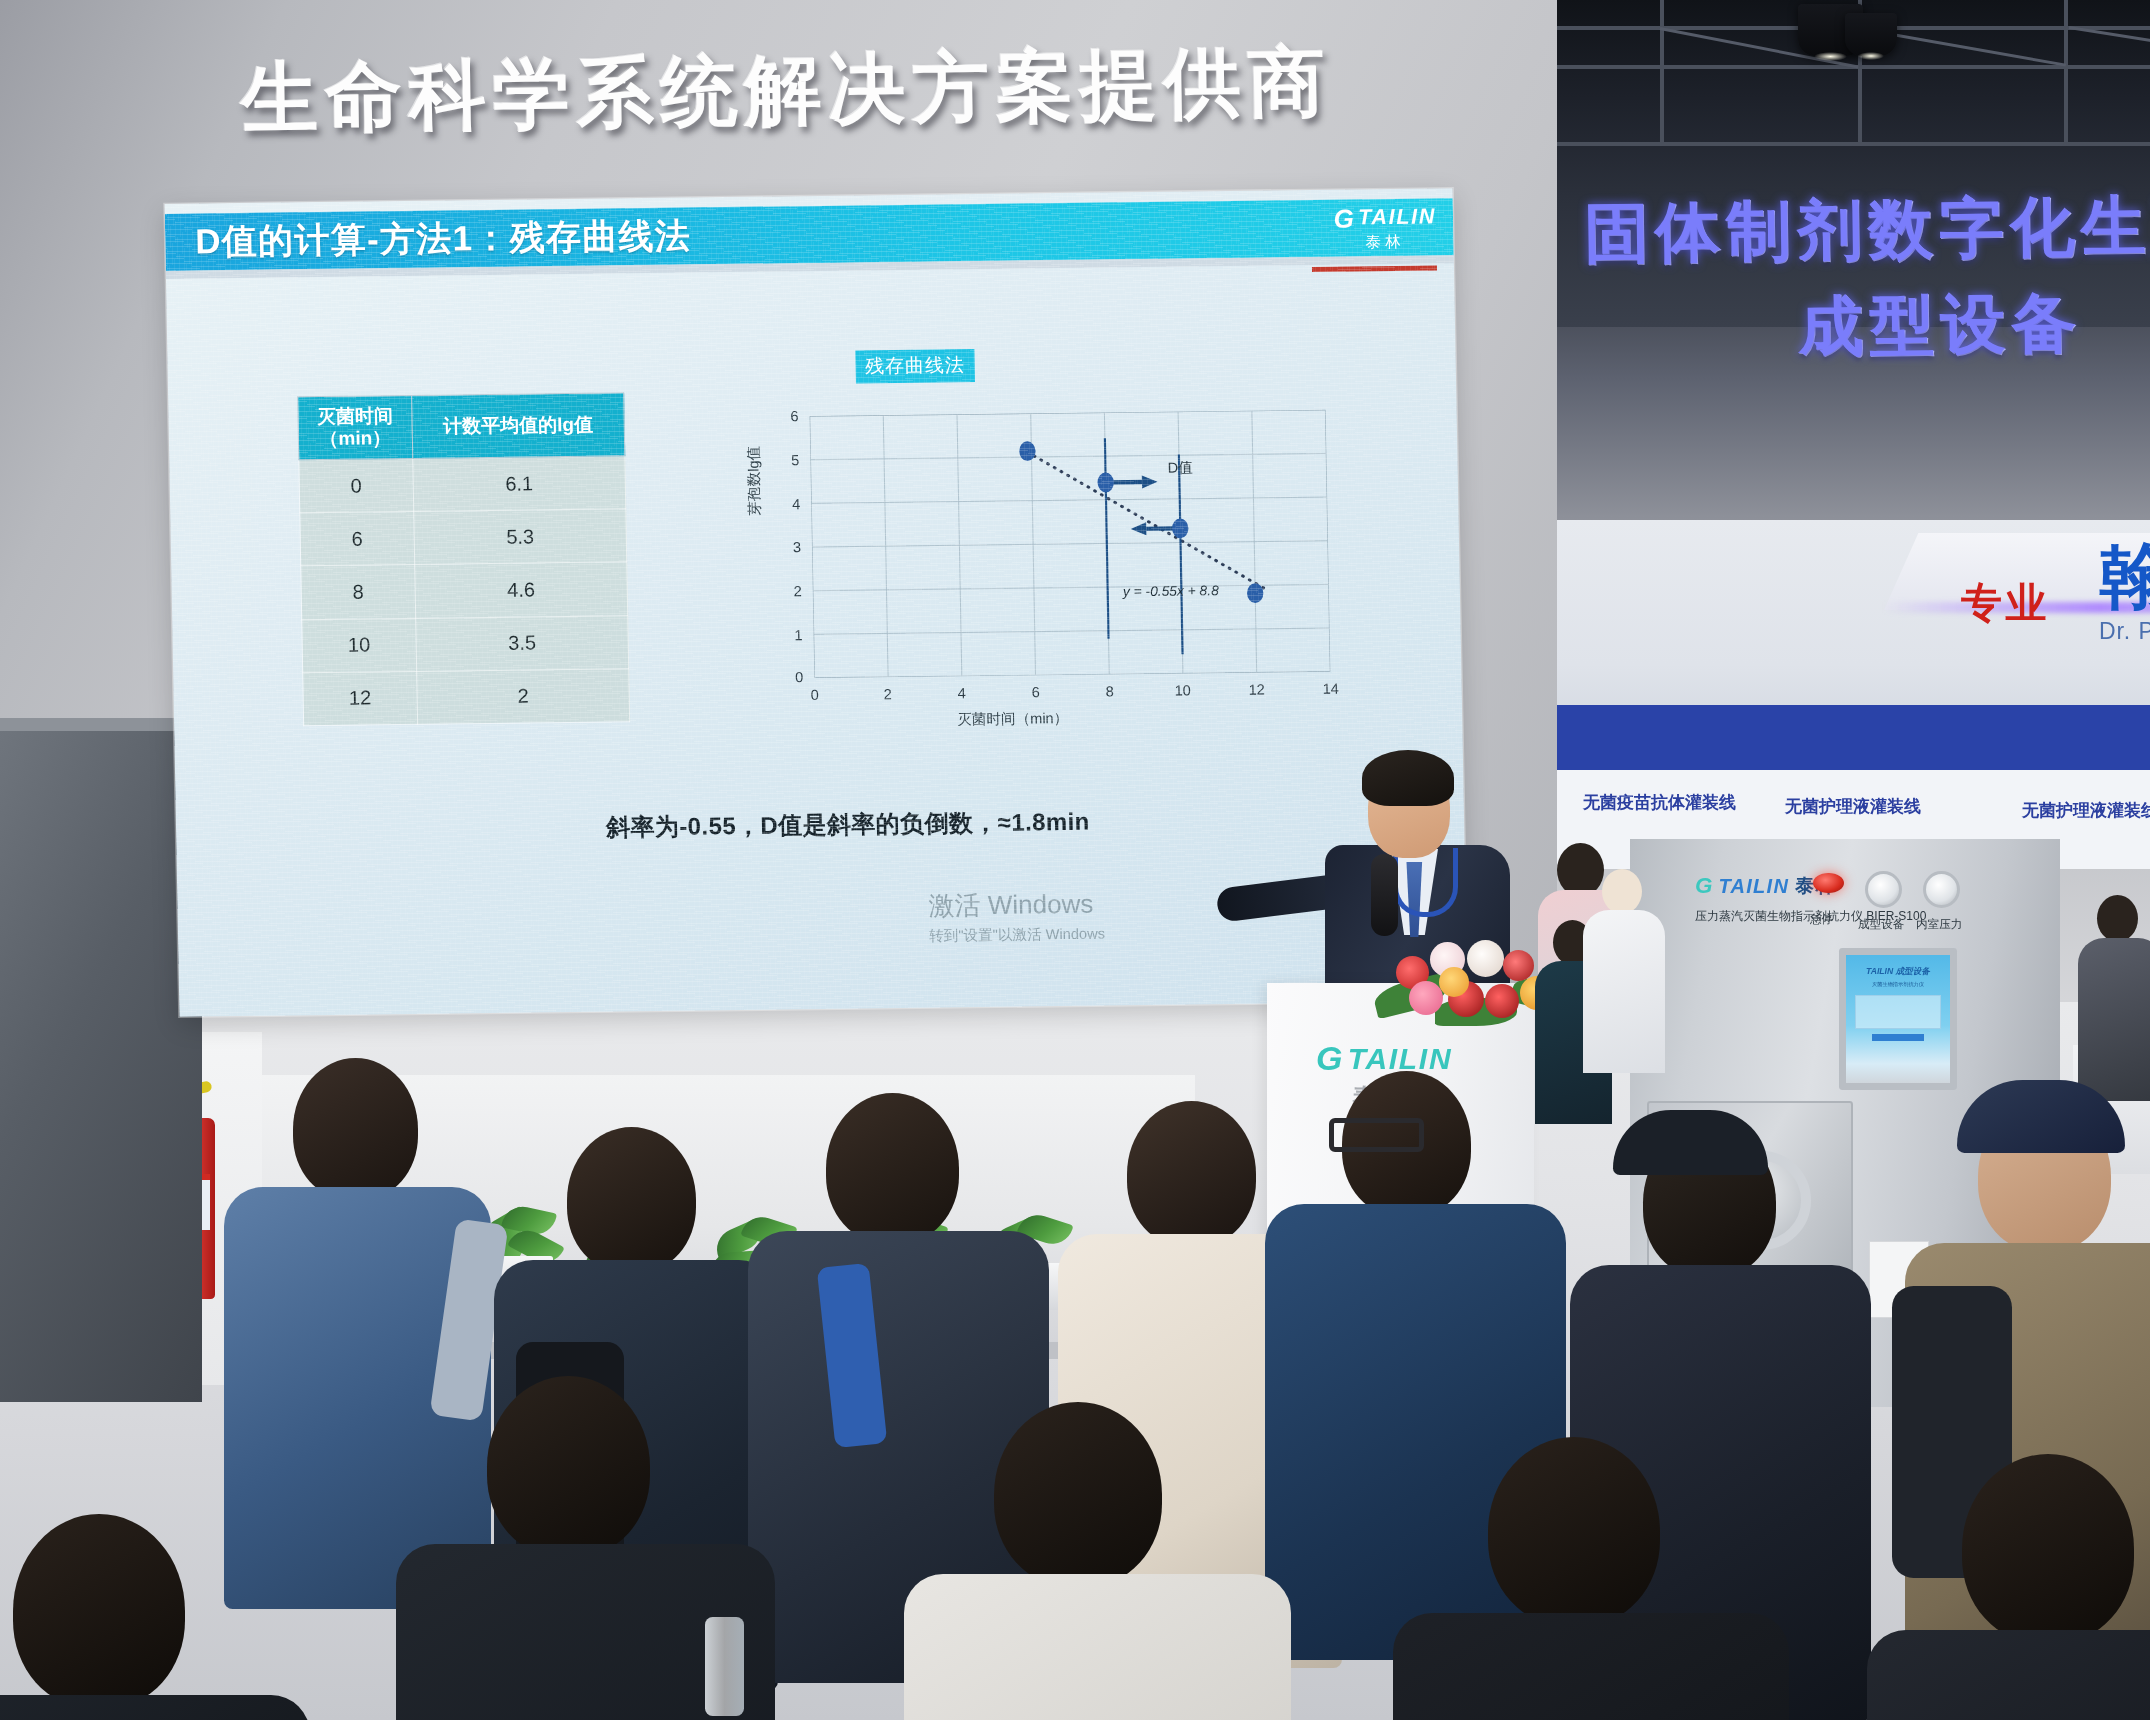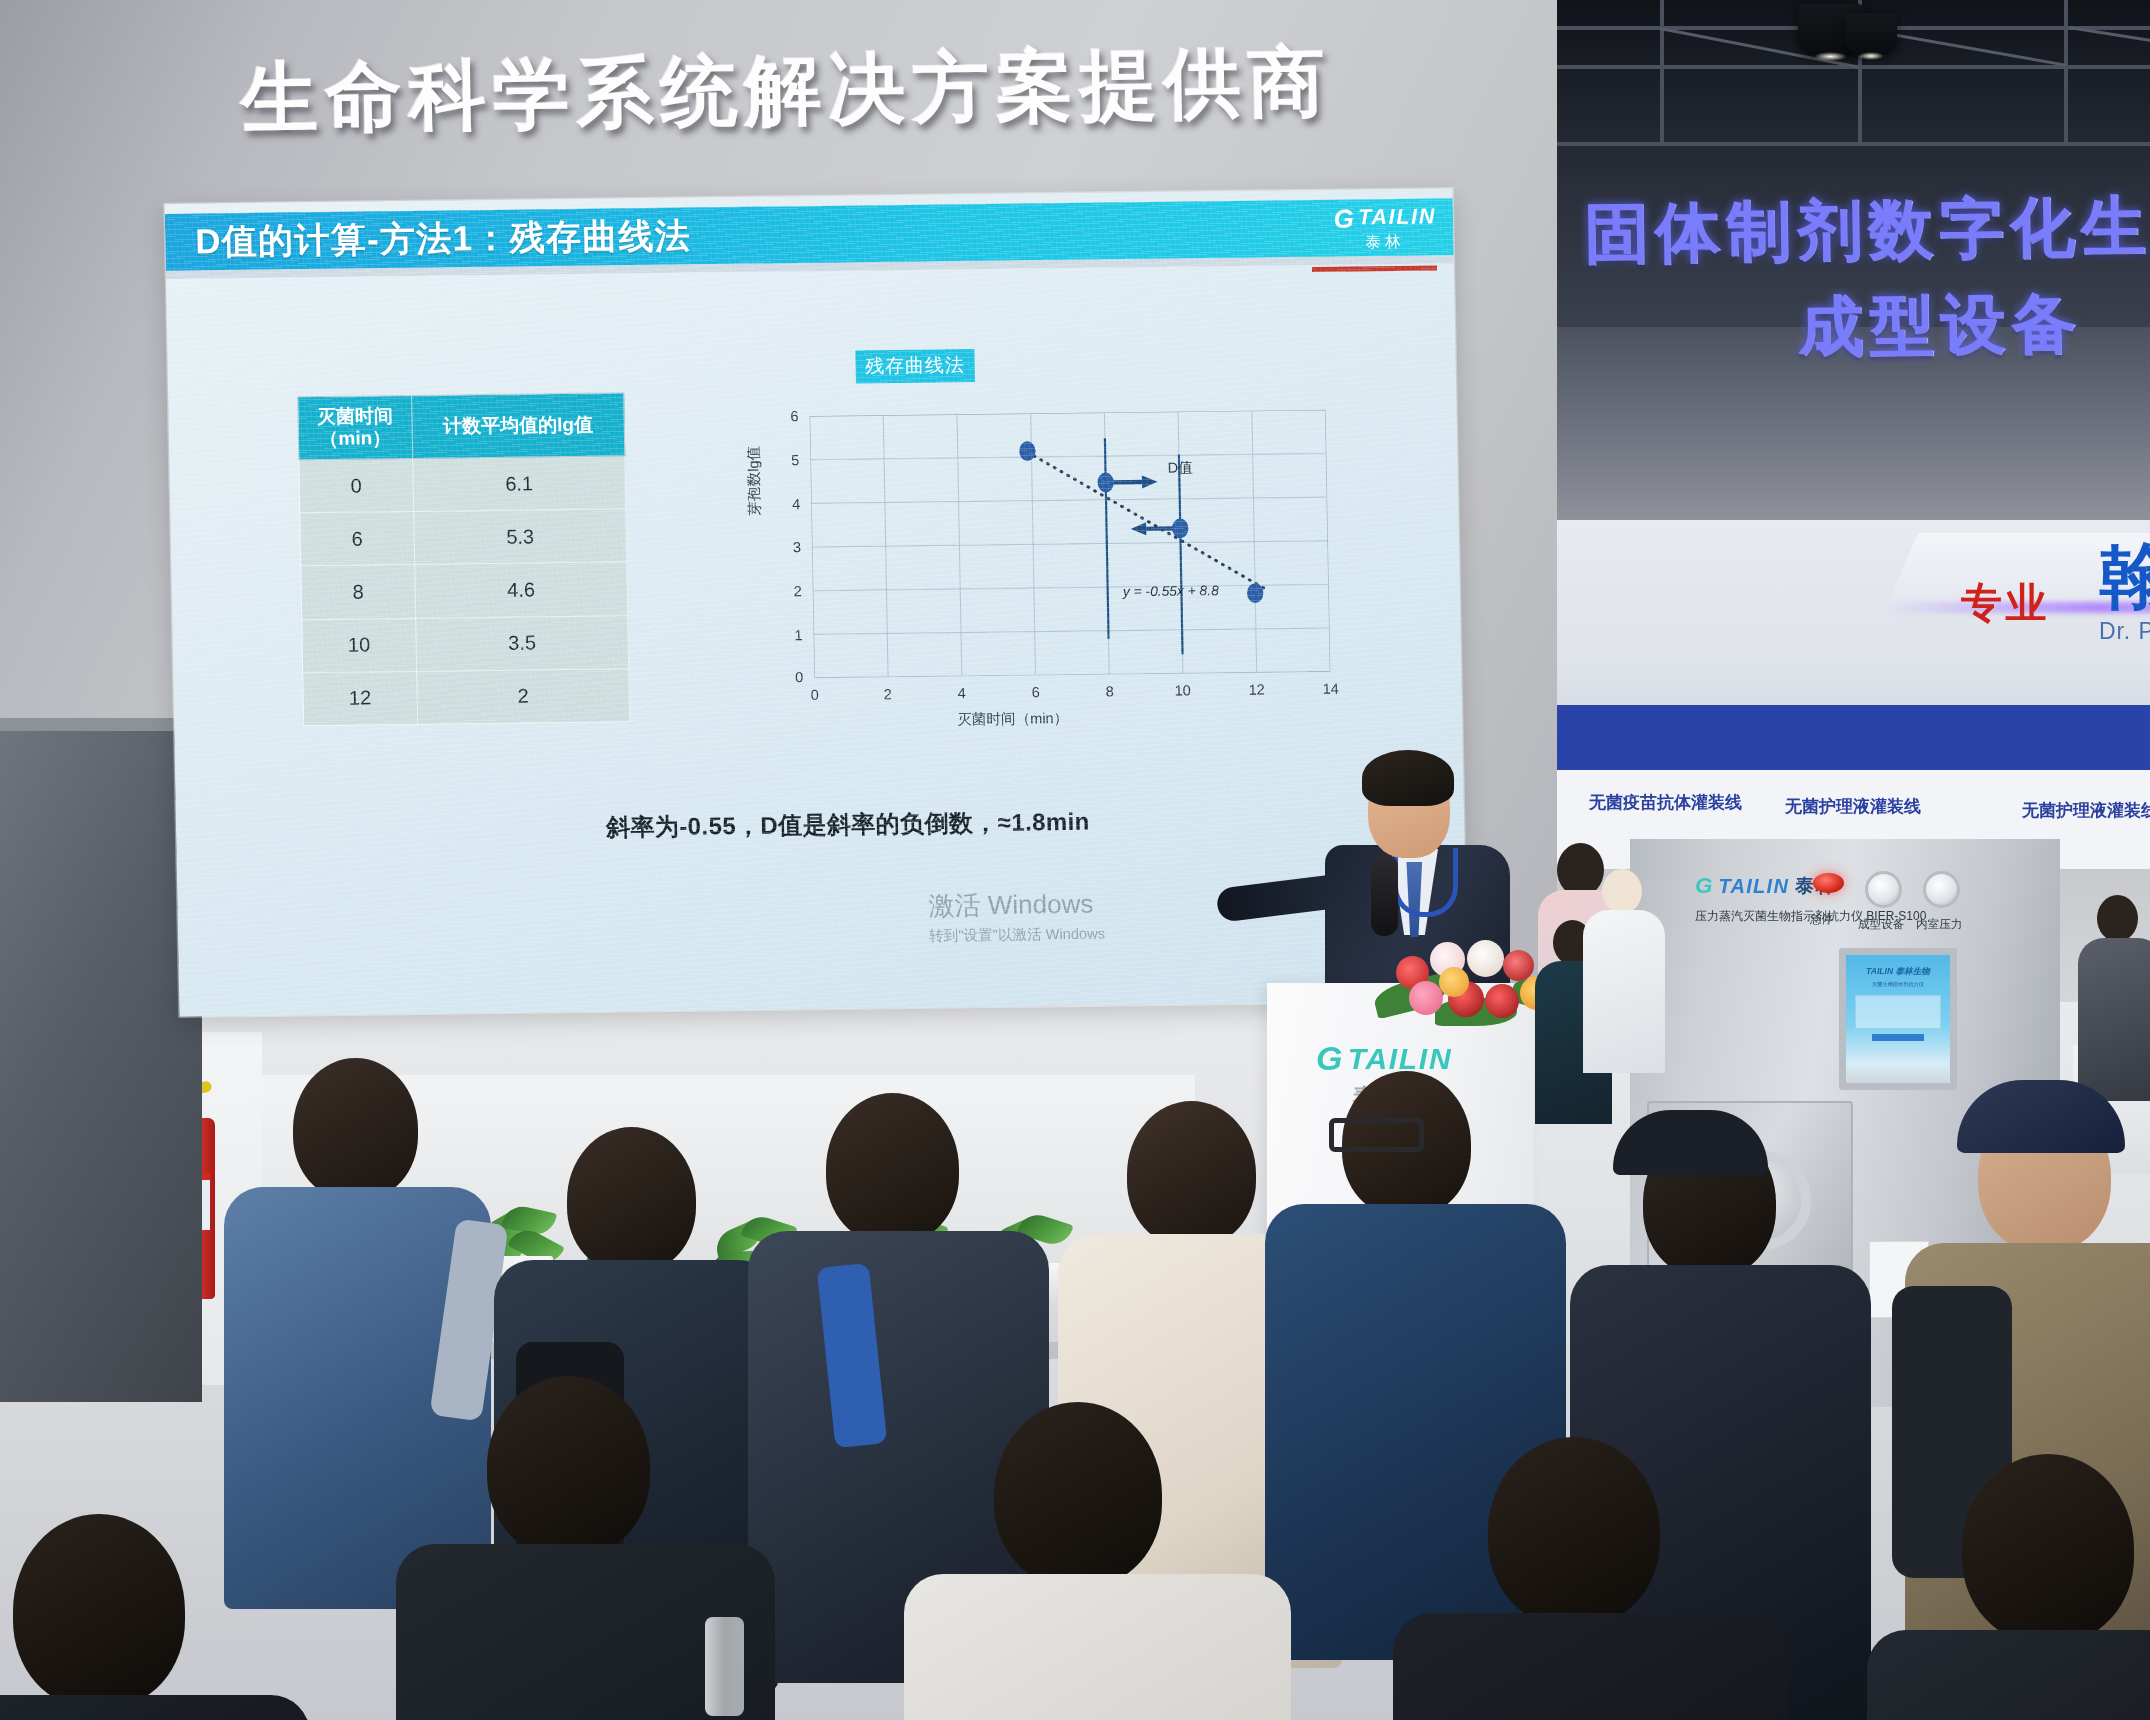--- a/index.html
+++ b/index.html
@@ -282,21 +282,21 @@
   <div class="purple-roof"></div>
   <div class="purple-glow"></div>
   <div class="zhuanye">专业</div>
   <div class="drpharm">
     <div class="dp1">翰</div>
     <div class="dp2">Dr. Pharm</div>
   </div>
 
   <div class="booth-blue-band"></div>
   <div class="booth-white-band"></div>
-  <div class="booth-label" style="left:1583px;top:791px;margin-left:6px;">无菌疫苗抗体灌装线</div>
+  <div class="booth-label" style="left:1583px;top:791px;">无菌疫苗抗体灌装线</div>
   <div class="booth-label" style="left:1785px;top:795px;">无菌护理液灌装线</div>
   <div class="booth-label" style="left:2022px;top:799px;">无菌护理液灌装线</div>
 
   <div class="floor"></div>
   <div class="stage"></div>
   <div class="stage-edge"></div>
   <div class="counter"></div>
 
   <div class="plant" style="left:469px;top:1200px;">
     <div class="leaf" style="left:8.6px;top:17px;transform:rotate(-30deg);"></div>
@@ -508,21 +508,21 @@
   </div>
   <div class="mach-model">压力蒸汽灭菌生物指示剂抗力仪  BIER-S100</div>
   <div class="estop"></div>
   <div class="estop-lbl">急停</div>
   <div class="gauge" style="left:1865px;top:871px;"></div>
   <div class="gauge" style="left:1923px;top:871px;"></div>
   <div class="gauge-lbl" style="left:1858px;top:917px;">成型设备</div>
   <div class="gauge-lbl" style="left:1916px;top:917px;">内室压力</div>
   <div class="hmi">
     <div class="hmi-screen">
-      <div class="hmi-brand">TAILIN 泰林生物</div>
+      <div class="hmi-brand">TAILIN 成型设备</div>
       <div class="hmi-sub">灭菌生物指示剂抗力仪</div>
       <div class="hmi-form"></div>
       <div class="hmi-btn"></div>
     </div>
   </div>
   <div class="mach-door"></div>
   <div class="wheel"></div>
   <div class="wheel-hub"></div>
   <div class="mach-plate"></div>
 

